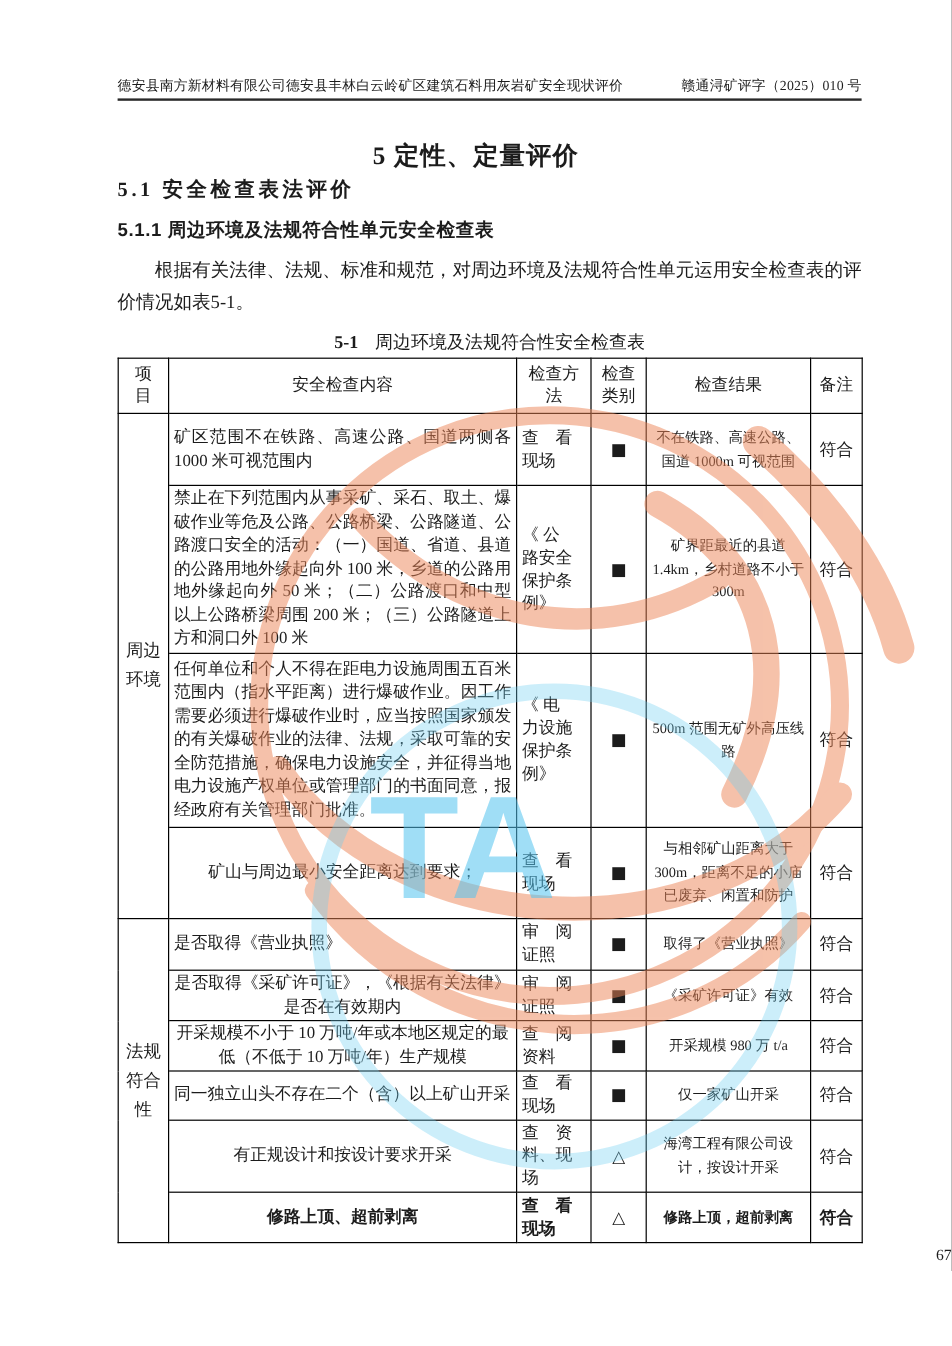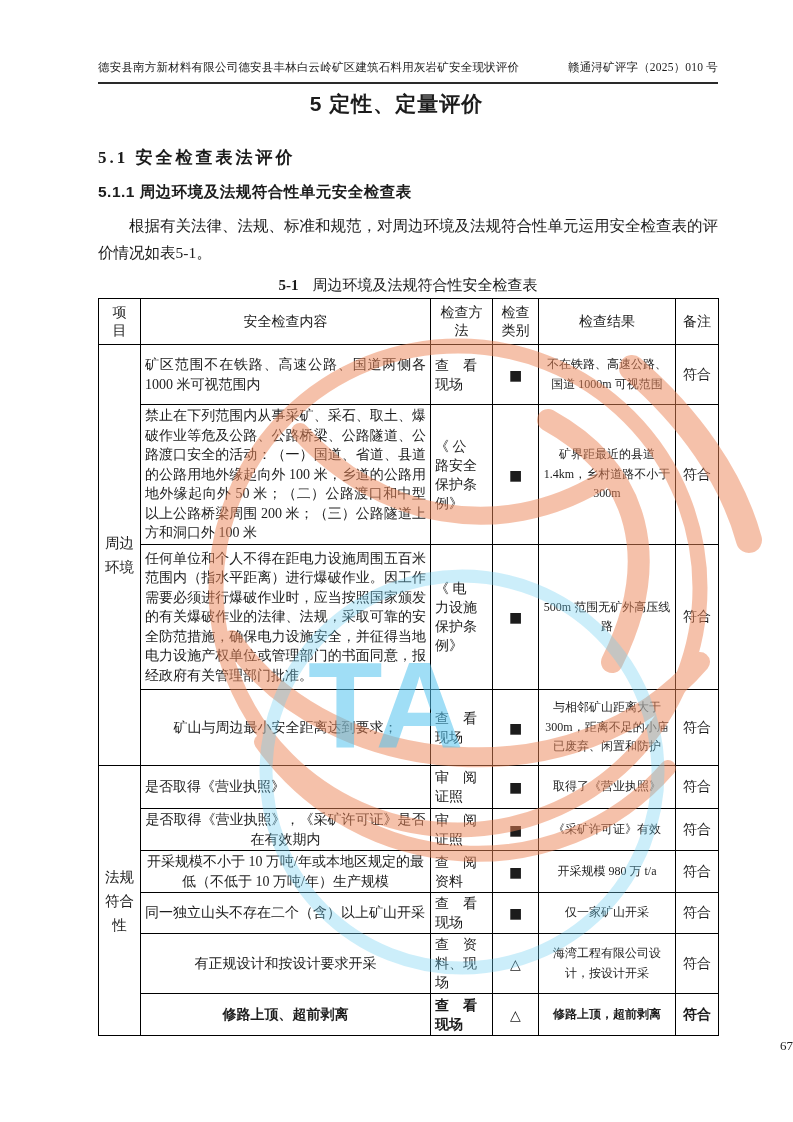--- a/index.html
+++ b/index.html
@@ -6,27 +6,27 @@
   .page{
     position:relative;width:793px;height:1122px;margin:0 auto;
     background:#ffffff;overflow:hidden;
     font-family:"Liberation Serif","DejaVu Serif",serif;
     color:#1c1c1c;
   }
   
   .doc-header{
     position:absolute;top:60px;left:98px;width:620px;height:24px;
     border-bottom:2px solid #2a2a2a;
-    display:flex;justify-content:space-between;
+    display:flex;justify-content:space-between;align-items:flex-end;
     font-size:11.5px;letter-spacing:.2px;padding-bottom:3px;box-sizing:border-box;
   }
   
   .doc-title{
-    position:absolute;top:90px;left:0;width:100%;text-align:center;
-    font-family:Liberation Sans, sans-serif;
+    position:absolute;top:116px;left:0;width:100%;text-align:center;
+    font-family:Liberation Serif, serif;
     font-size:21px;font-weight:bold;letter-spacing:1px;
   }
   .h2{
     position:absolute;top:146px;left:98px;
     font-size:17px;font-weight:bold;letter-spacing:3px;
   }
   .h3{
     position:absolute;top:182px;left:98px;
     font-family:"Liberation Sans","DejaVu Sans",sans-serif;
     font-size:15.5px;font-weight:bold;letter-spacing:.5px;
@@ -180,21 +180,21 @@
             <tr style="height: 43px;">
               <td class="group-cell" rowspan="6">法规符合性</td>
               <td class="cell-content ta-justify">是否取得《营业执照》</td>
               <td class="cell-method">审　阅
 证照</td>
               <td class="cell-category">■</td>
               <td class="cell-result">取得了《营业执照》</td>
               <td class="cell-remark">符合</td>
             </tr>
             <tr style="height: 42px;">
-              <td class="cell-content ta-center">是否取得《营业执照》，《采矿许可证》是否在有效期内</td>
+              <td class="cell-content ta-center">是否取得《采矿许可证》，《根据有关法律》是否在有效期内</td>
               <td class="cell-method">审　阅
 证照</td>
               <td class="cell-category">■</td>
               <td class="cell-result">《采矿许可证》有效</td>
               <td class="cell-remark">符合</td>
             </tr>
             <tr style="height: 40px;">
               <td class="cell-content ta-center">开采规模不小于 10 万吨/年或本地区规定的最低（不低于 10 万吨/年）生产规模</td>
               <td class="cell-method">查　阅
 资料</td>

